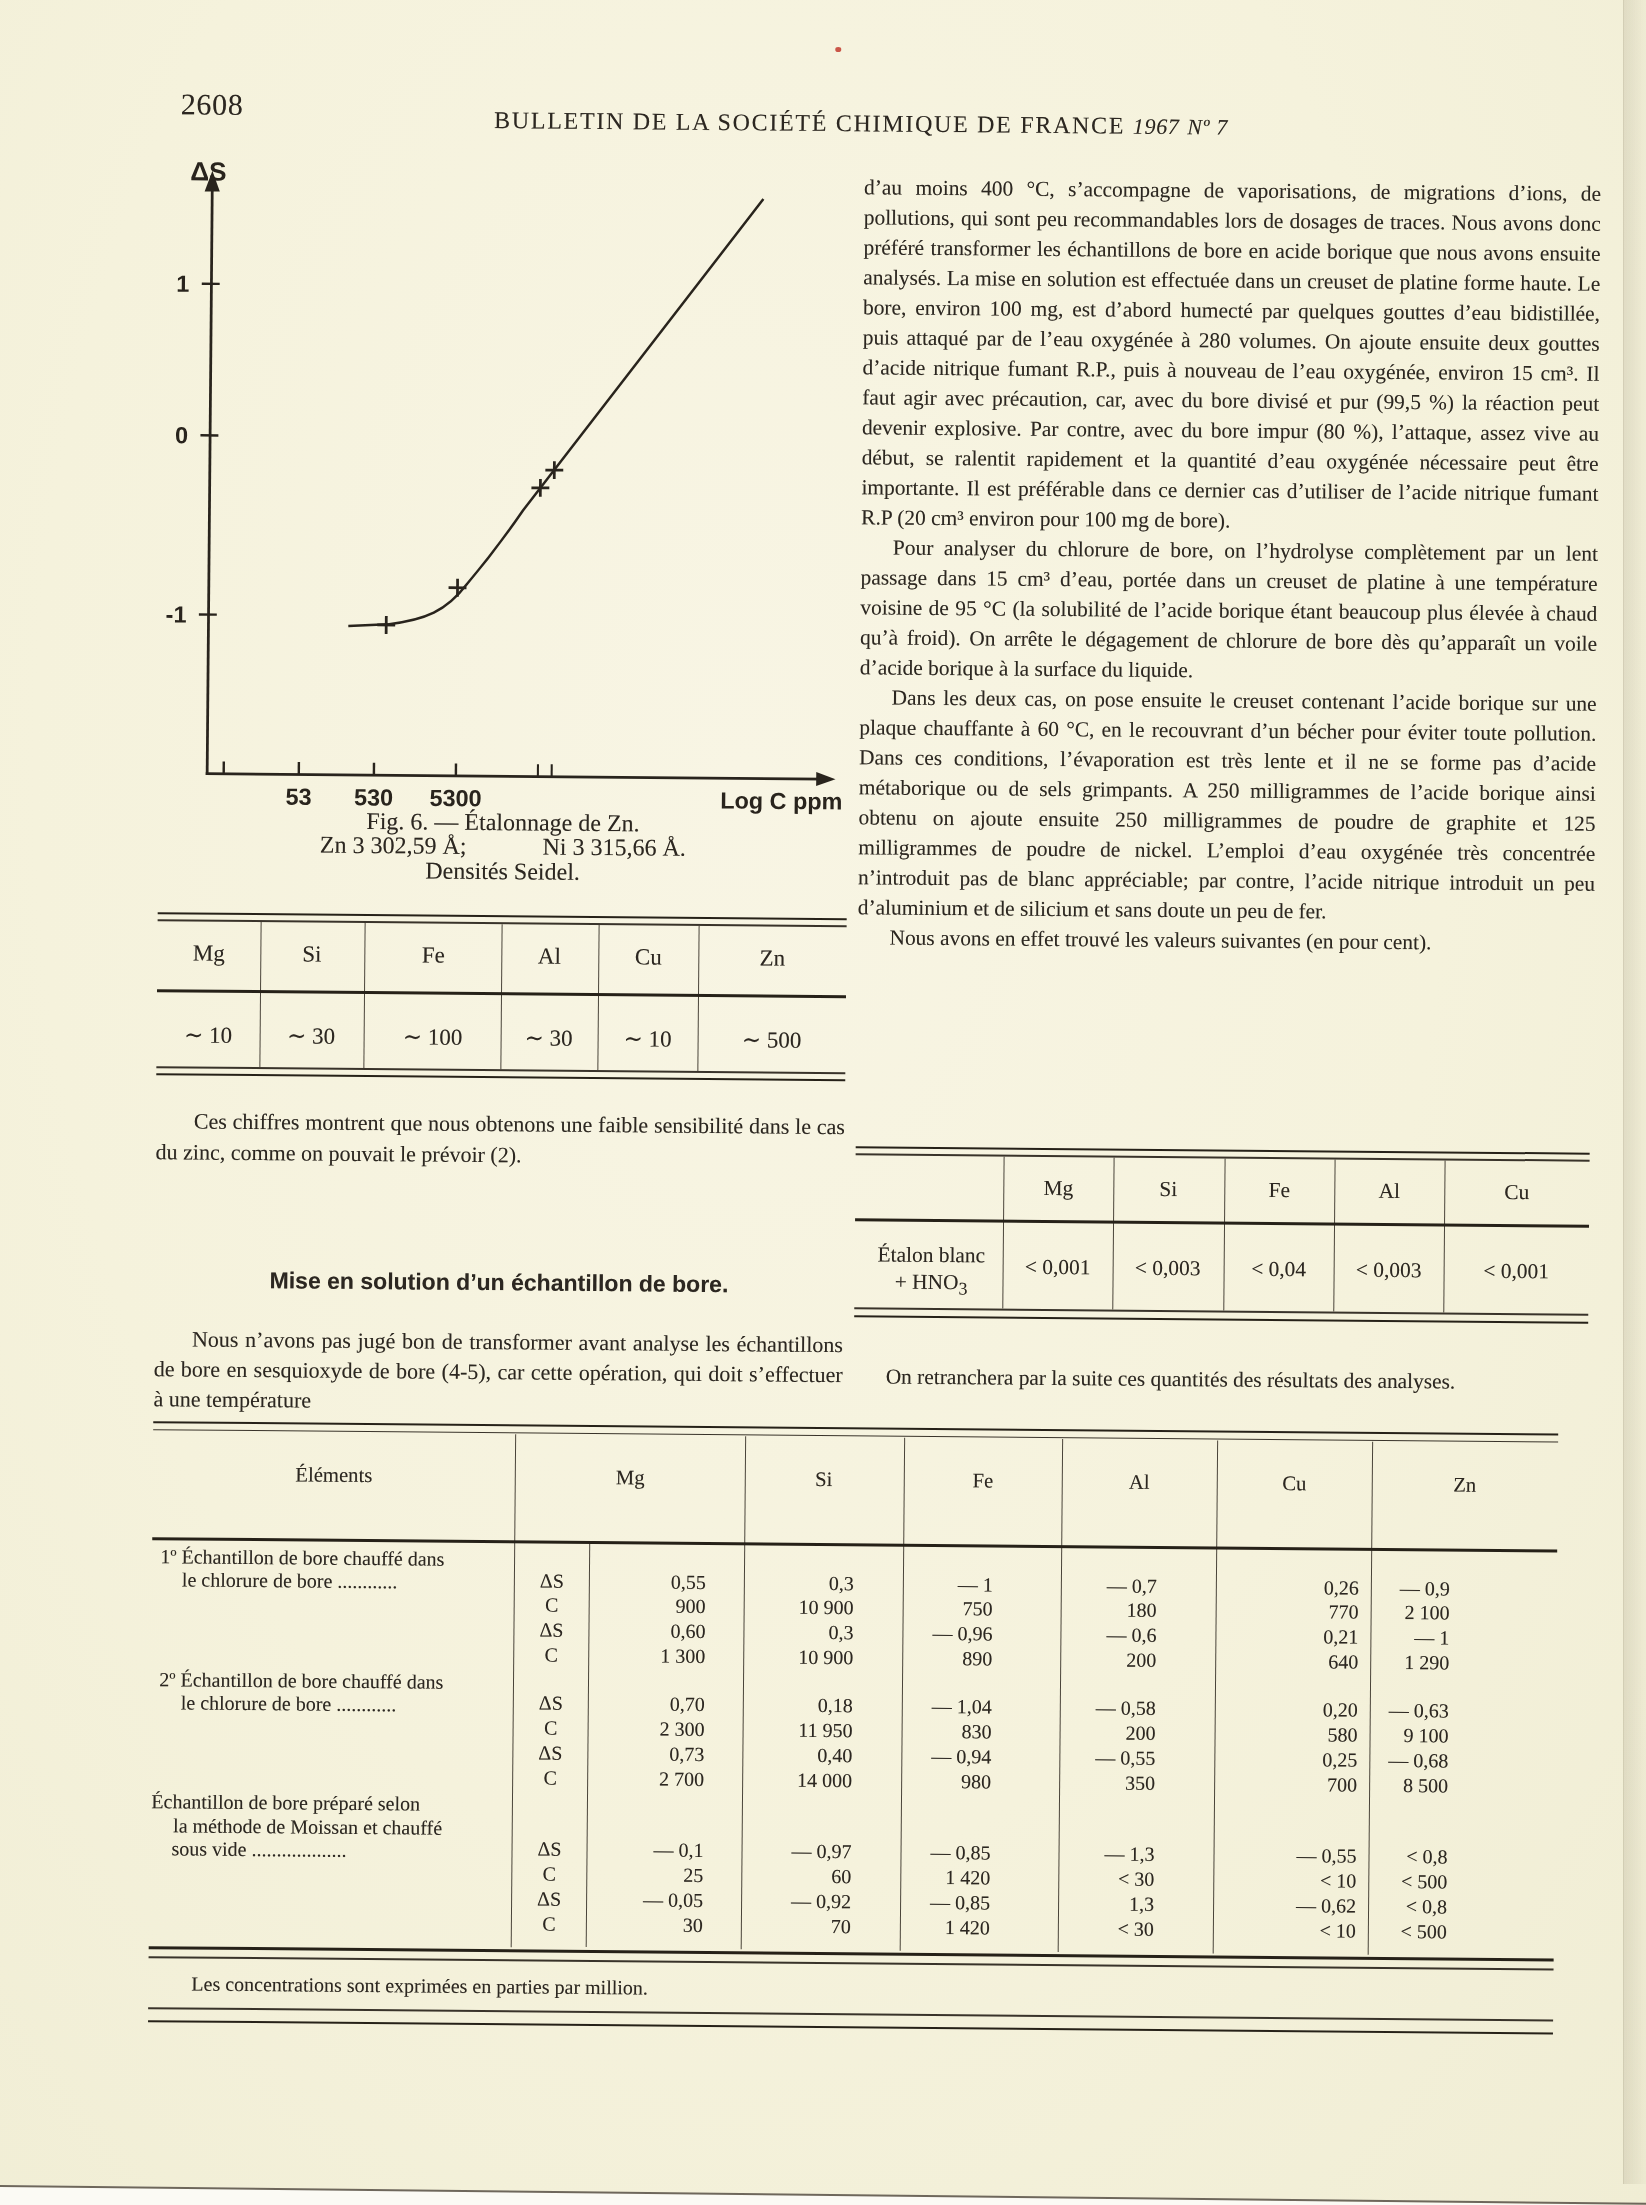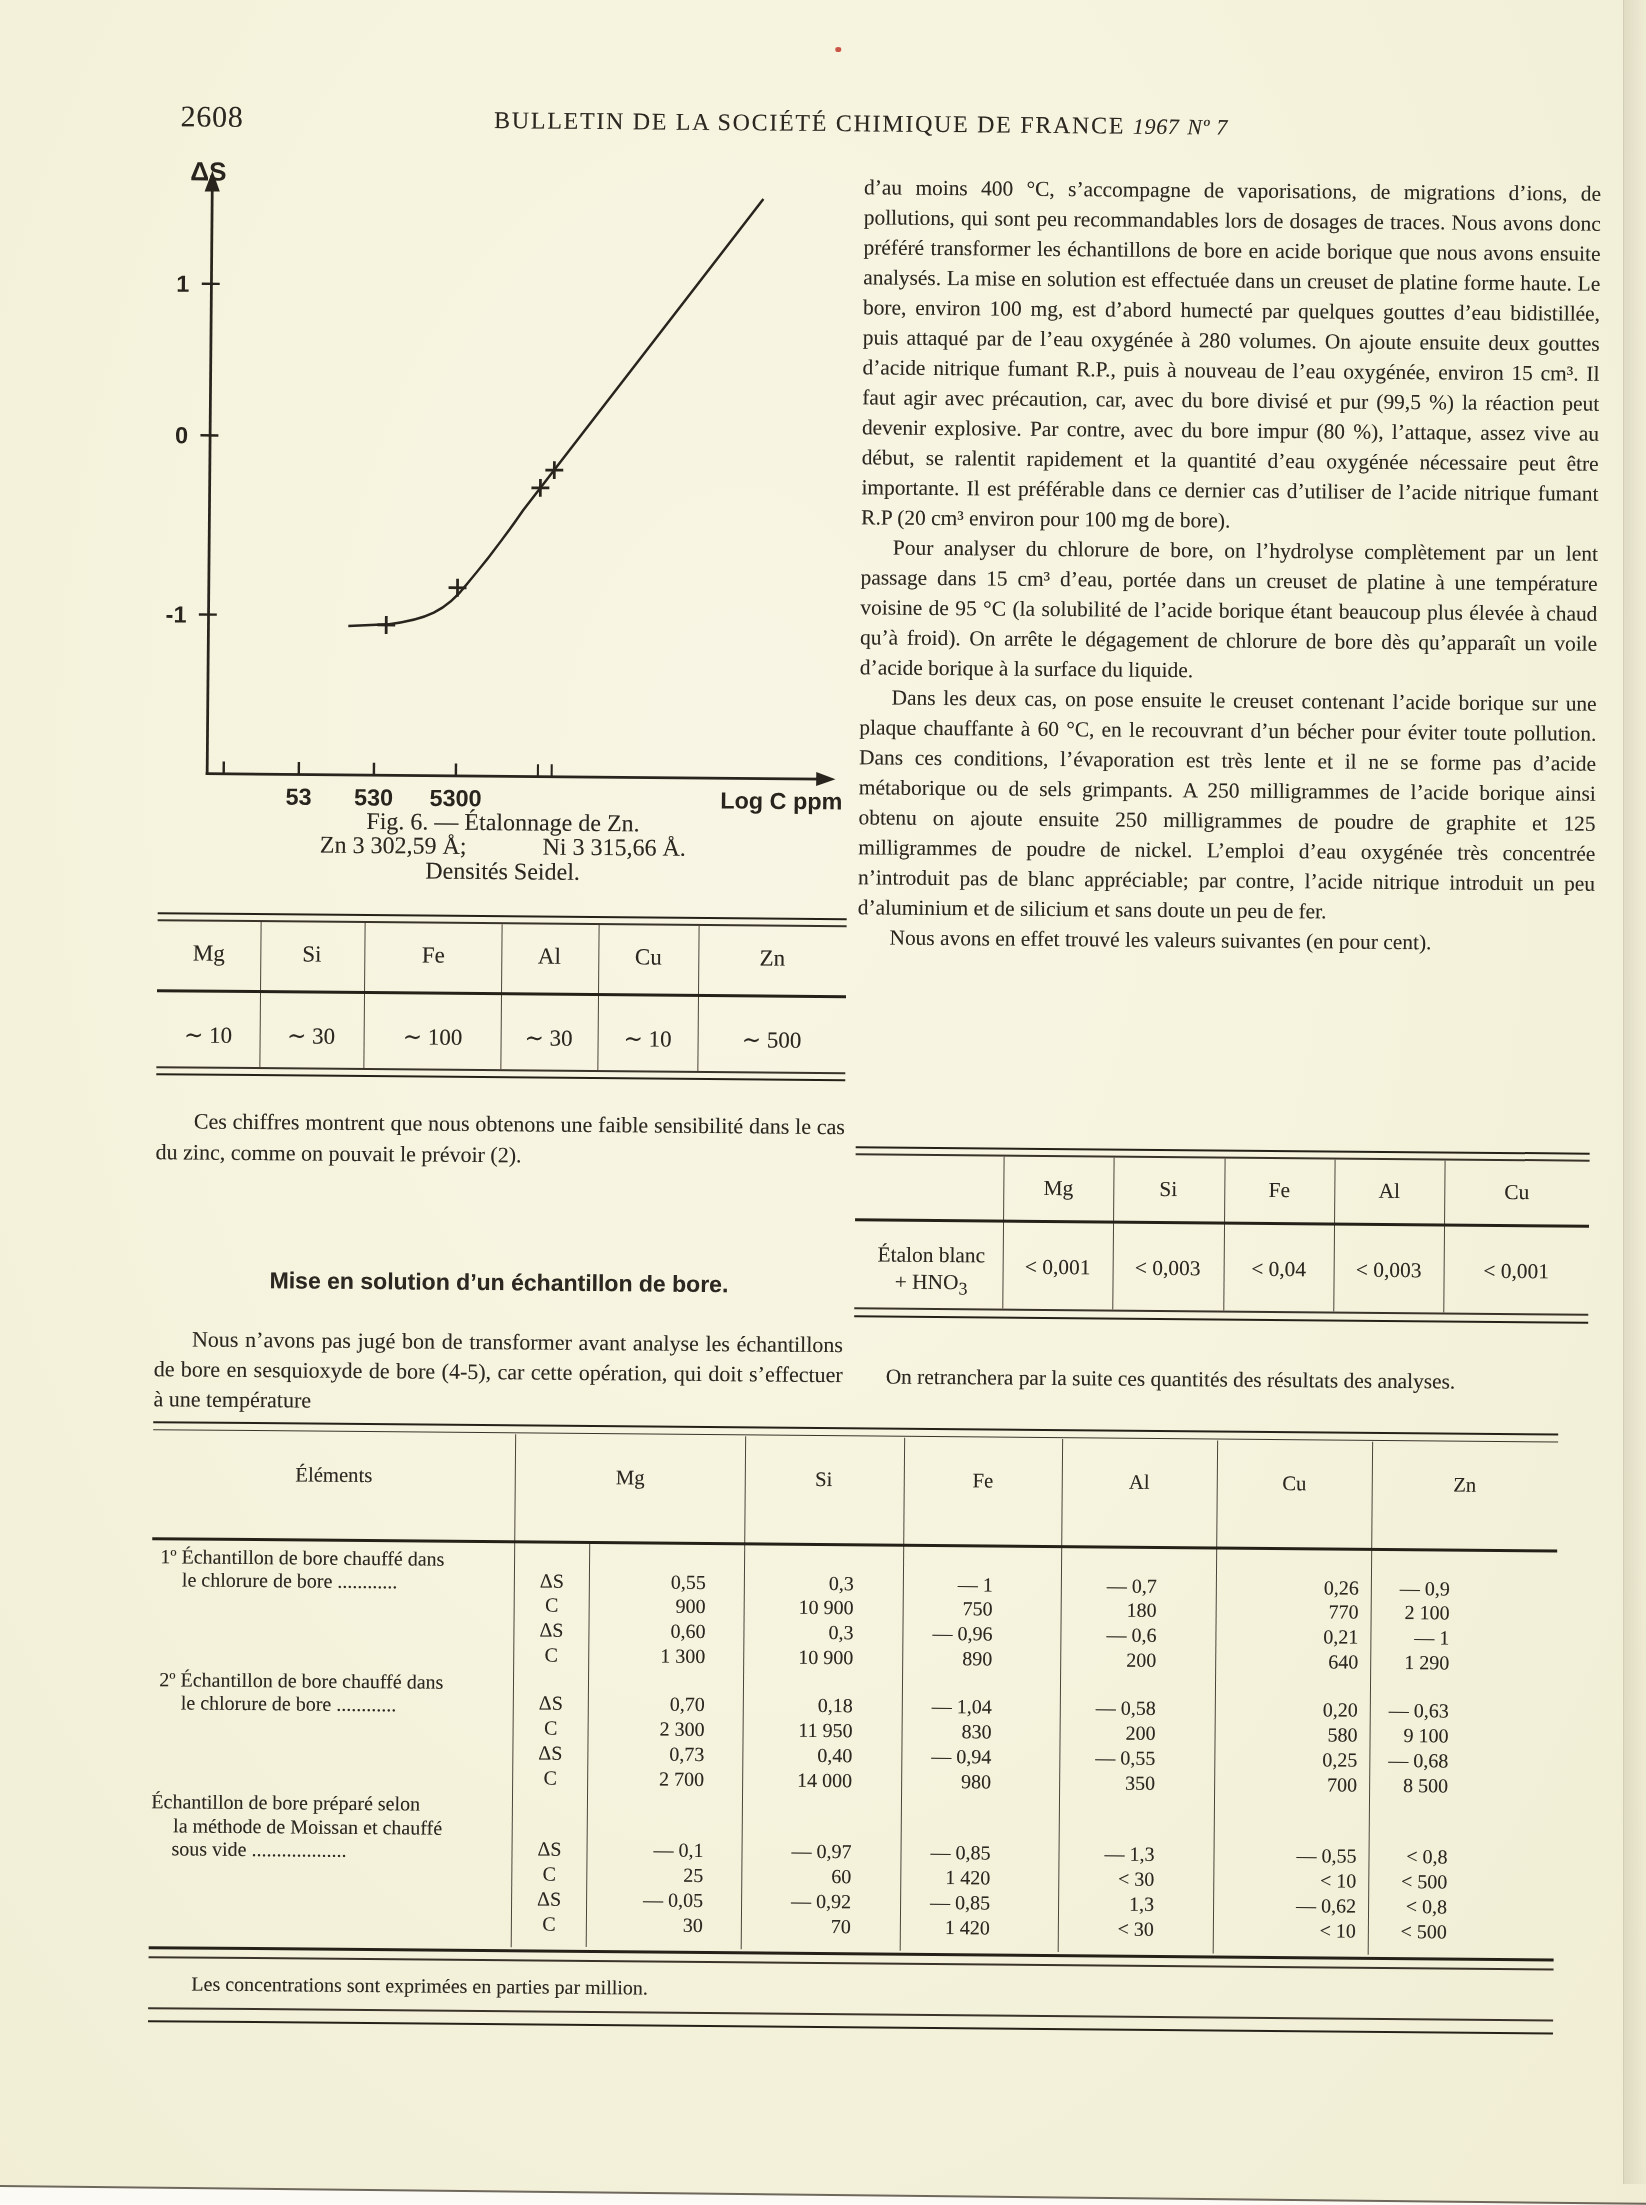--- a/index.html
+++ b/index.html
@@ -12,21 +12,21 @@
          background:linear-gradient(to right, rgba(110,98,72,.14), rgba(110,98,72,.02));
          border-left:1.4px solid rgba(100,88,62,.20);}
   .edge-line{position:absolute;left:-4.1px;top:2185px;width:1695px;height:2.1px;background:#6e675b;
          transform:rotate(0.62deg);transform-origin:left top;}
   .content{position:absolute;inset:0;transform:rotate(0.5deg);transform-origin:50% 40%;}
 
   .abs{position:absolute;}
   .ink{color:#2c2721;text-shadow:0.1px 0.1px 0 rgba(43,39,31,.30);}
 
   
-  .pageno{left:174px;top:105px;font-size:30px;letter-spacing:0.7px;}
+  .pageno{left:174px;top:93px;font-size:30px;letter-spacing:0.7px;}
   .jtitle{left:calc(50% + 31px);top:110px;transform:translateX(-50%);white-space:nowrap;
           font-size:24px;letter-spacing:1.7px;}
   .jtitle .yr{font-size:22px;letter-spacing:0.7px;font-style:italic;}
 
   .red-dot{left:828px;top:47px;width:6.2px;height:4.8px;border-radius:50%;background:#c23a2e;opacity:.85;}
 
   
   .para{font-size:22px;line-height:31px;text-align:justify;}
   .rcol{left:858px;top:172px;width:737px;font-size:21.4px;line-height:30px;text-align:justify;}
   .rcol p{margin:0;text-indent:32px;}

